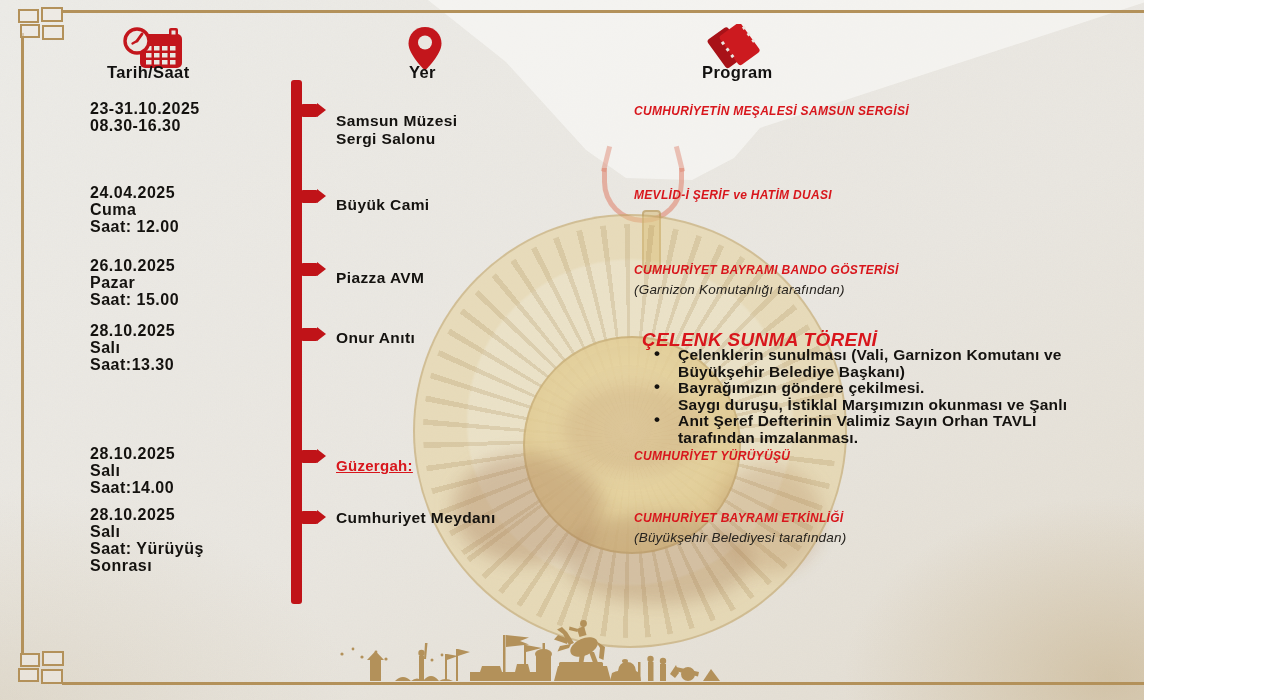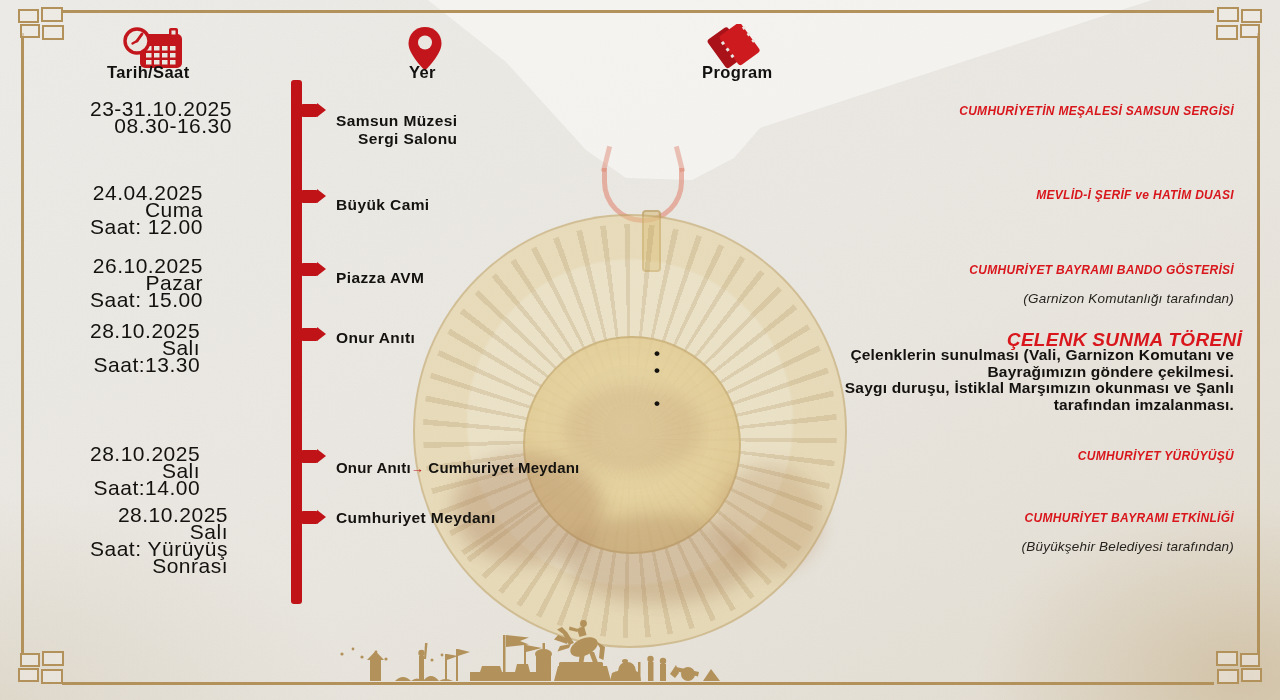--- a/index.html
+++ b/index.html
@@ -1,23 +1,22 @@
 <!DOCTYPE html>
 <html><head>
 <meta charset="utf-8">
 <style>
   html,body{margin:0;padding:0;}
   .page{
-    position:relative;width:1280px;height:700px;overflow:hidden;
+    position:relative;width:1144px;height:700px;overflow:hidden;
     font-family:"Liberation Sans","DejaVu Sans",sans-serif;
     background:
       radial-gradient(380px 260px at 97% 97%, rgba(198,175,134,0.55), rgba(198,175,134,0) 70%),
       radial-gradient(500px 300px at 0% 100%, rgba(205,192,165,0.35), rgba(205,192,165,0) 70%),
       linear-gradient(155deg,#edece8 0%,#eae7e1 55%,#e3ddd1 100%);
-    text-align: right;
   }
   .noise{position:absolute;inset:0;width:100%;height:100%;opacity:.5;pointer-events:none;}
   
   .gold-line{position:absolute;background:#b3915a;}
   .line-top{left:62px;top:10px;width:1152px;height:3px;}
   .line-bottom{left:62px;top:682px;width:1152px;height:3px;}
   .line-left{left:21px;top:33px;width:3px;height:622px;}
   .line-right{left:1257px;top:33px;width:3px;height:622px;}
   .corner{position:absolute;width:46px;height:30px;}
   .corner i{position:absolute;border:2.5px solid #b3915a;background:rgba(238,234,226,.6);}
@@ -71,25 +70,25 @@
   
   .hicon{position:absolute;}
   .hlabel{position:absolute;font-weight:bold;font-size:16.5px;color:#121110;letter-spacing:.4px;}
   
   .tl-bar{position:absolute;left:291px;top:80px;width:11px;height:524px;background:#c01318;border-radius:3px;}
   .conn{position:absolute;left:301px;width:17px;height:13px;background:#c01318;border-radius:2px;}
   .conn:after{content:"";position:absolute;left:16px;top:-1px;width:0;height:0;
     border-left:9px solid #c01318;border-top:7.5px solid transparent;border-bottom:7.5px solid transparent;}
   
   .row{position:absolute;left:0;width:1280px;}
-  .col-date{position:absolute;left:90px;top:0;color:#14120f;font-weight:normal;font-size:21px;line-height:17px;letter-spacing:.5px;}
+  .col-date{position:absolute;left:90px;top:0;color:#14120f;font-weight:bold;font-size:16px;line-height:17px;letter-spacing:.5px;}
   .col-place{position:absolute;left:336px;top:12px;color:#14120f;font-weight:bold;font-size:15.5px;line-height:17.5px;letter-spacing:.4px;}
   .col-prog{position:absolute;left:634px;top:0;width:600px;}
   .ptitle{color:#d8161c;font-weight:bold;font-style:italic;font-size:12px;letter-spacing:.3px;line-height:18px;}
-  .pnote{color:#26231f;font-style:italic;font-size:13.5px;line-height:15px;margin-top:12px;letter-spacing:.2px;}
+  .pnote{color:#26231f;font-style:italic;font-size:13.5px;line-height:15px;margin-top:3px;letter-spacing:.2px;}
   .r1{top:100px;} .r2{top:184px;} .r3{top:257px;} .r4{top:322px;} .r5{top:445px;} .r6{top:506px;}
   .r4 .ptitle{font-size:19px;}
   .bullets{position:absolute;left:634px;top:25px;width:600px;}
   .b-item{position:relative;padding-left:44px;color:#14120f;font-weight:bold;font-size:15.5px;line-height:16.5px;letter-spacing:.2px;}
   .b-item .dot{position:absolute;left:20px;top:-1px;font-size:17px;}
   .guzergah{color:#d8161c;font-weight:bold;font-size:15px;text-decoration:underline;letter-spacing:.3px;}
   .route{color:#14120f;font-weight:bold;font-size:15px;letter-spacing:.2px;margin-top:2px;}
   .route .arrow{color:#c01318;font-size:13px;}
   
   .skyline{position:absolute;left:170px;top:614px;width:960px;height:71px;}
@@ -310,44 +309,43 @@
     <div class="col-place" style="top:7px">
       <div>Onur Anıtı</div>
     </div>
     <div class="col-prog" style="top:9px;left:642px">
       <div class="ptitle">ÇELENK SUNMA TÖRENİ</div>
     </div>
     <div class="bullets">
       <div class="b-item">
         <span class="dot">•</span>
         <div>Çelenklerin sunulması (Vali, Garnizon Komutanı ve</div>
+        <div>Büyükşehir Belediye Başkanı)</div>
       </div>
       <div class="b-item">
         <span class="dot">•</span>
         <div>Bayrağımızın göndere çekilmesi.</div>
         <div>Saygı duruşu, İstiklal Marşımızın okunması ve Şanlı</div>
       </div>
       <div class="b-item">
         <span class="dot">•</span>
+        <div>Anıt Şeref Defterinin Valimiz Sayın Orhan TAVLI</div>
         <div>tarafından imzalanması.</div>
       </div>
     </div>
   </div>
 
   <div class="row r5">
     <div class="col-date">
       <div>28.10.2025</div>
       <div>Salı</div>
       <div>Saat:14.00</div>
     </div>
     <div class="col-place">
-      <div class="route">
-        <span>Onur Anıtı</span><span class="arrow">→</span>
-        <span>Cumhuriyet Meydanı</span>
-      </div>
+      <div class="guzergah">Güzergah:</div>
     </div>
     <div class="col-prog" style="top:2px">
       <div class="ptitle">CUMHURİYET YÜRÜYÜŞÜ</div>
     </div>
   </div>
 
   <div class="row r6">
     <div class="col-date">
       <div>28.10.2025</div>
       <div>Salı</div>

